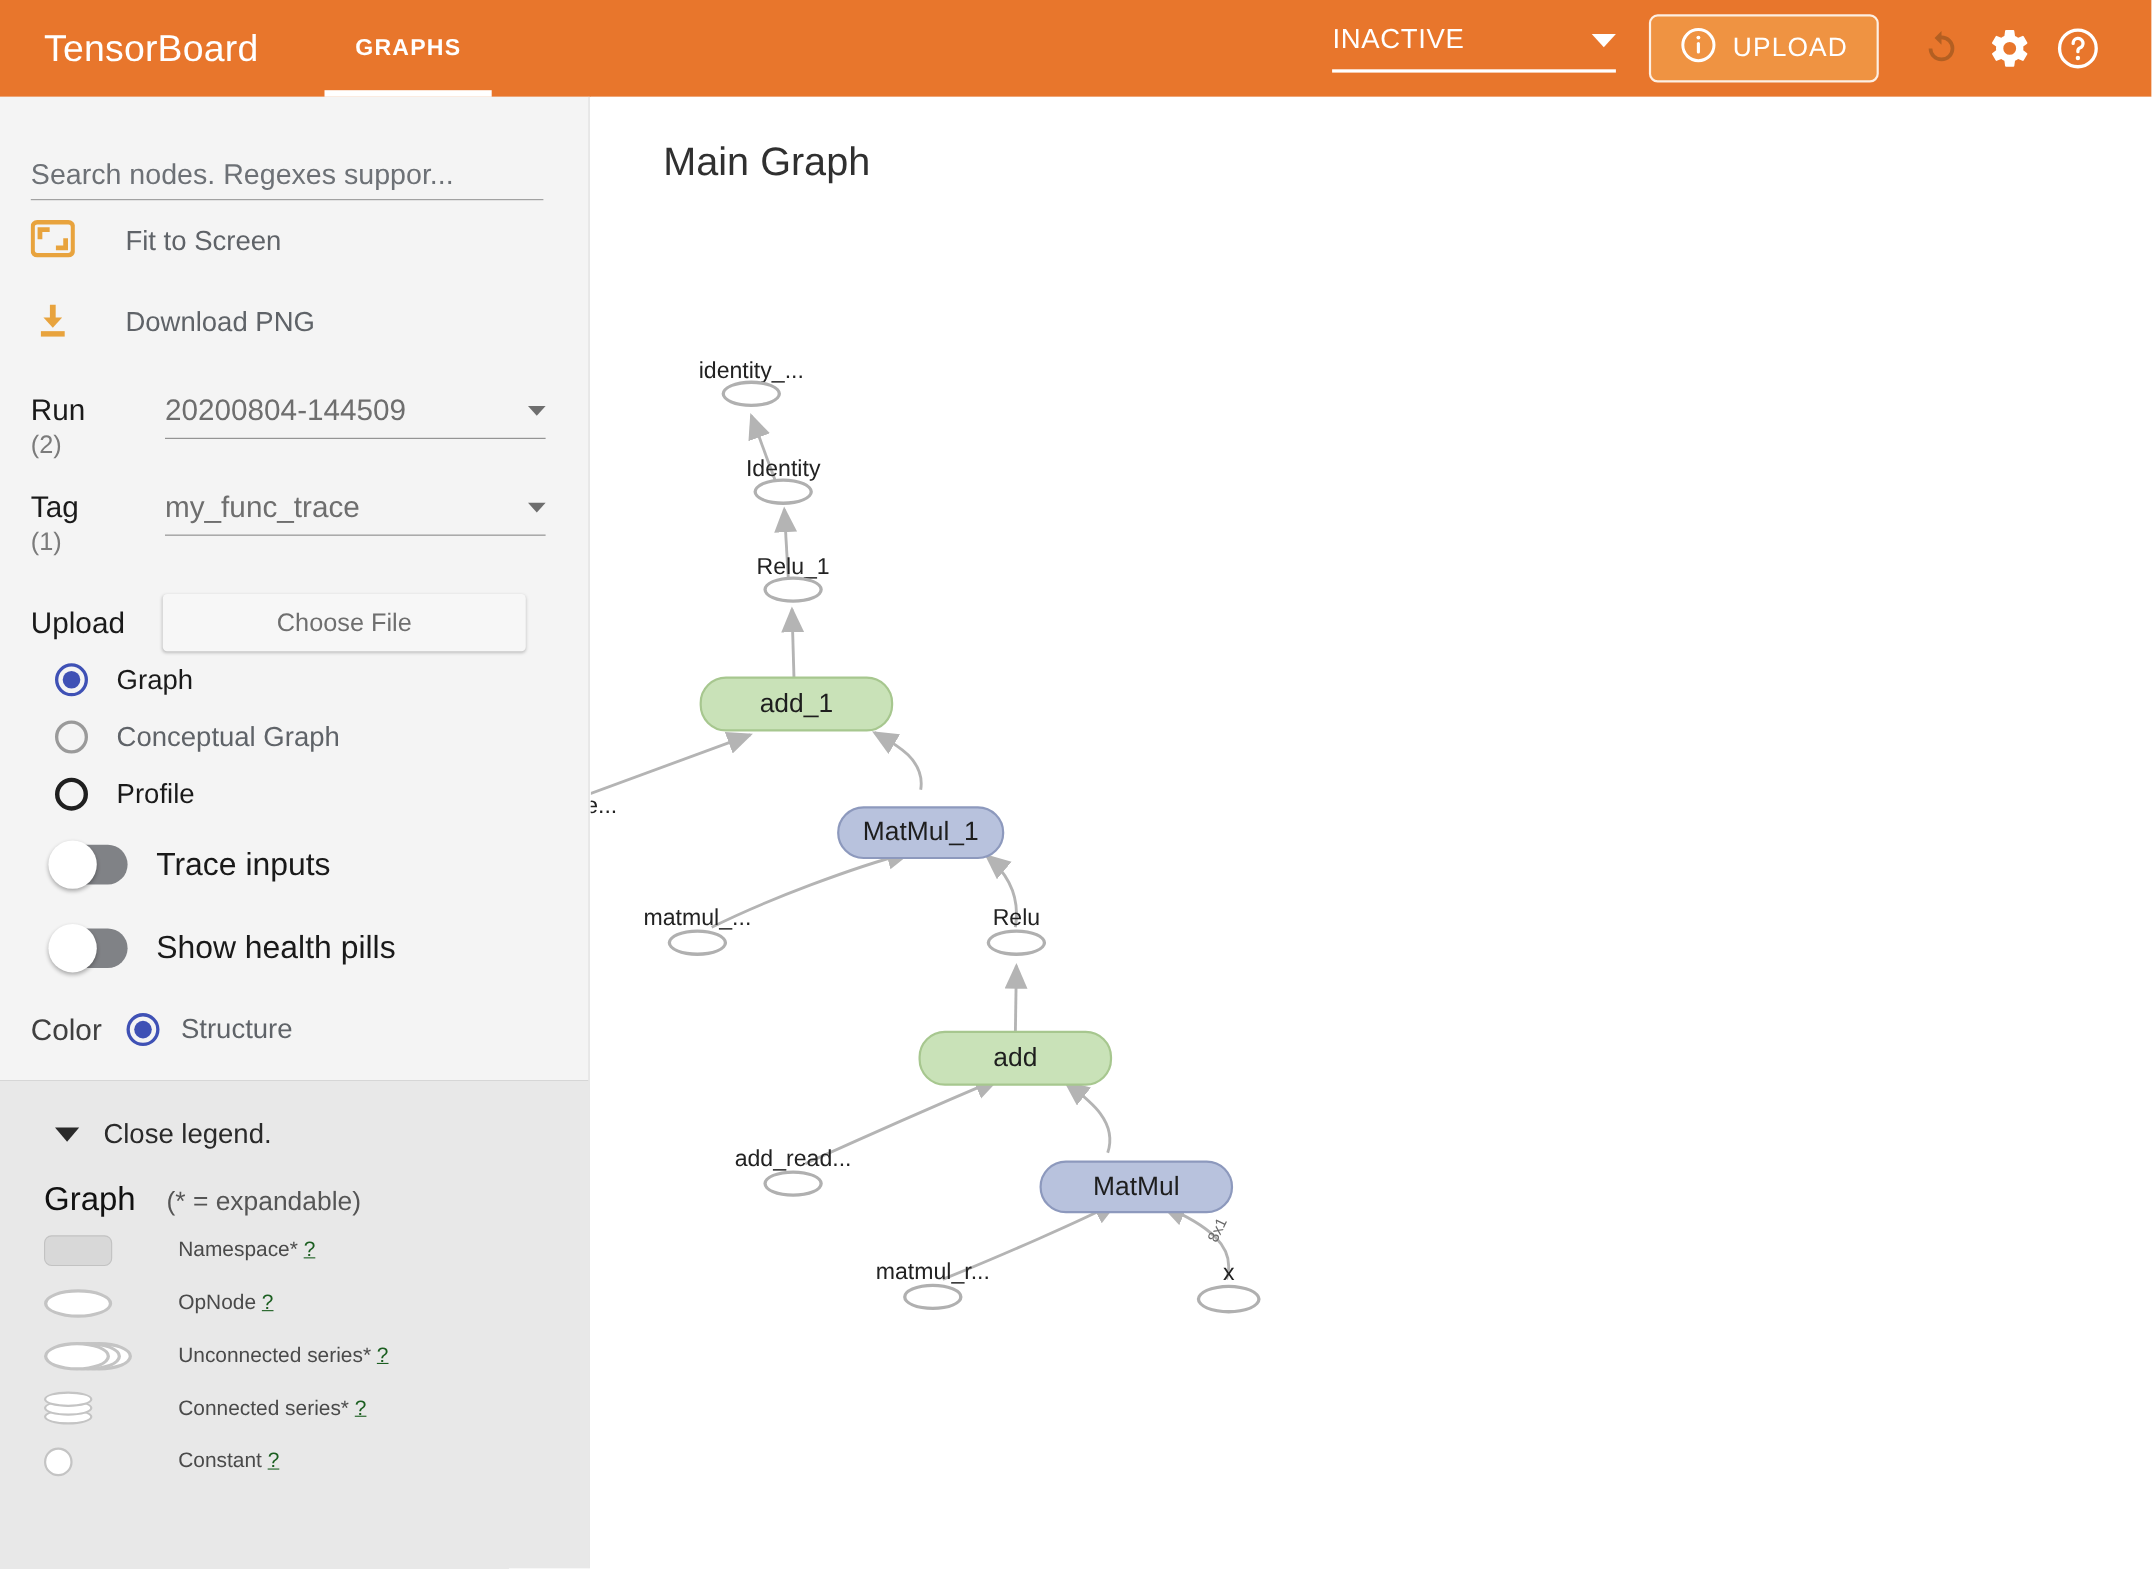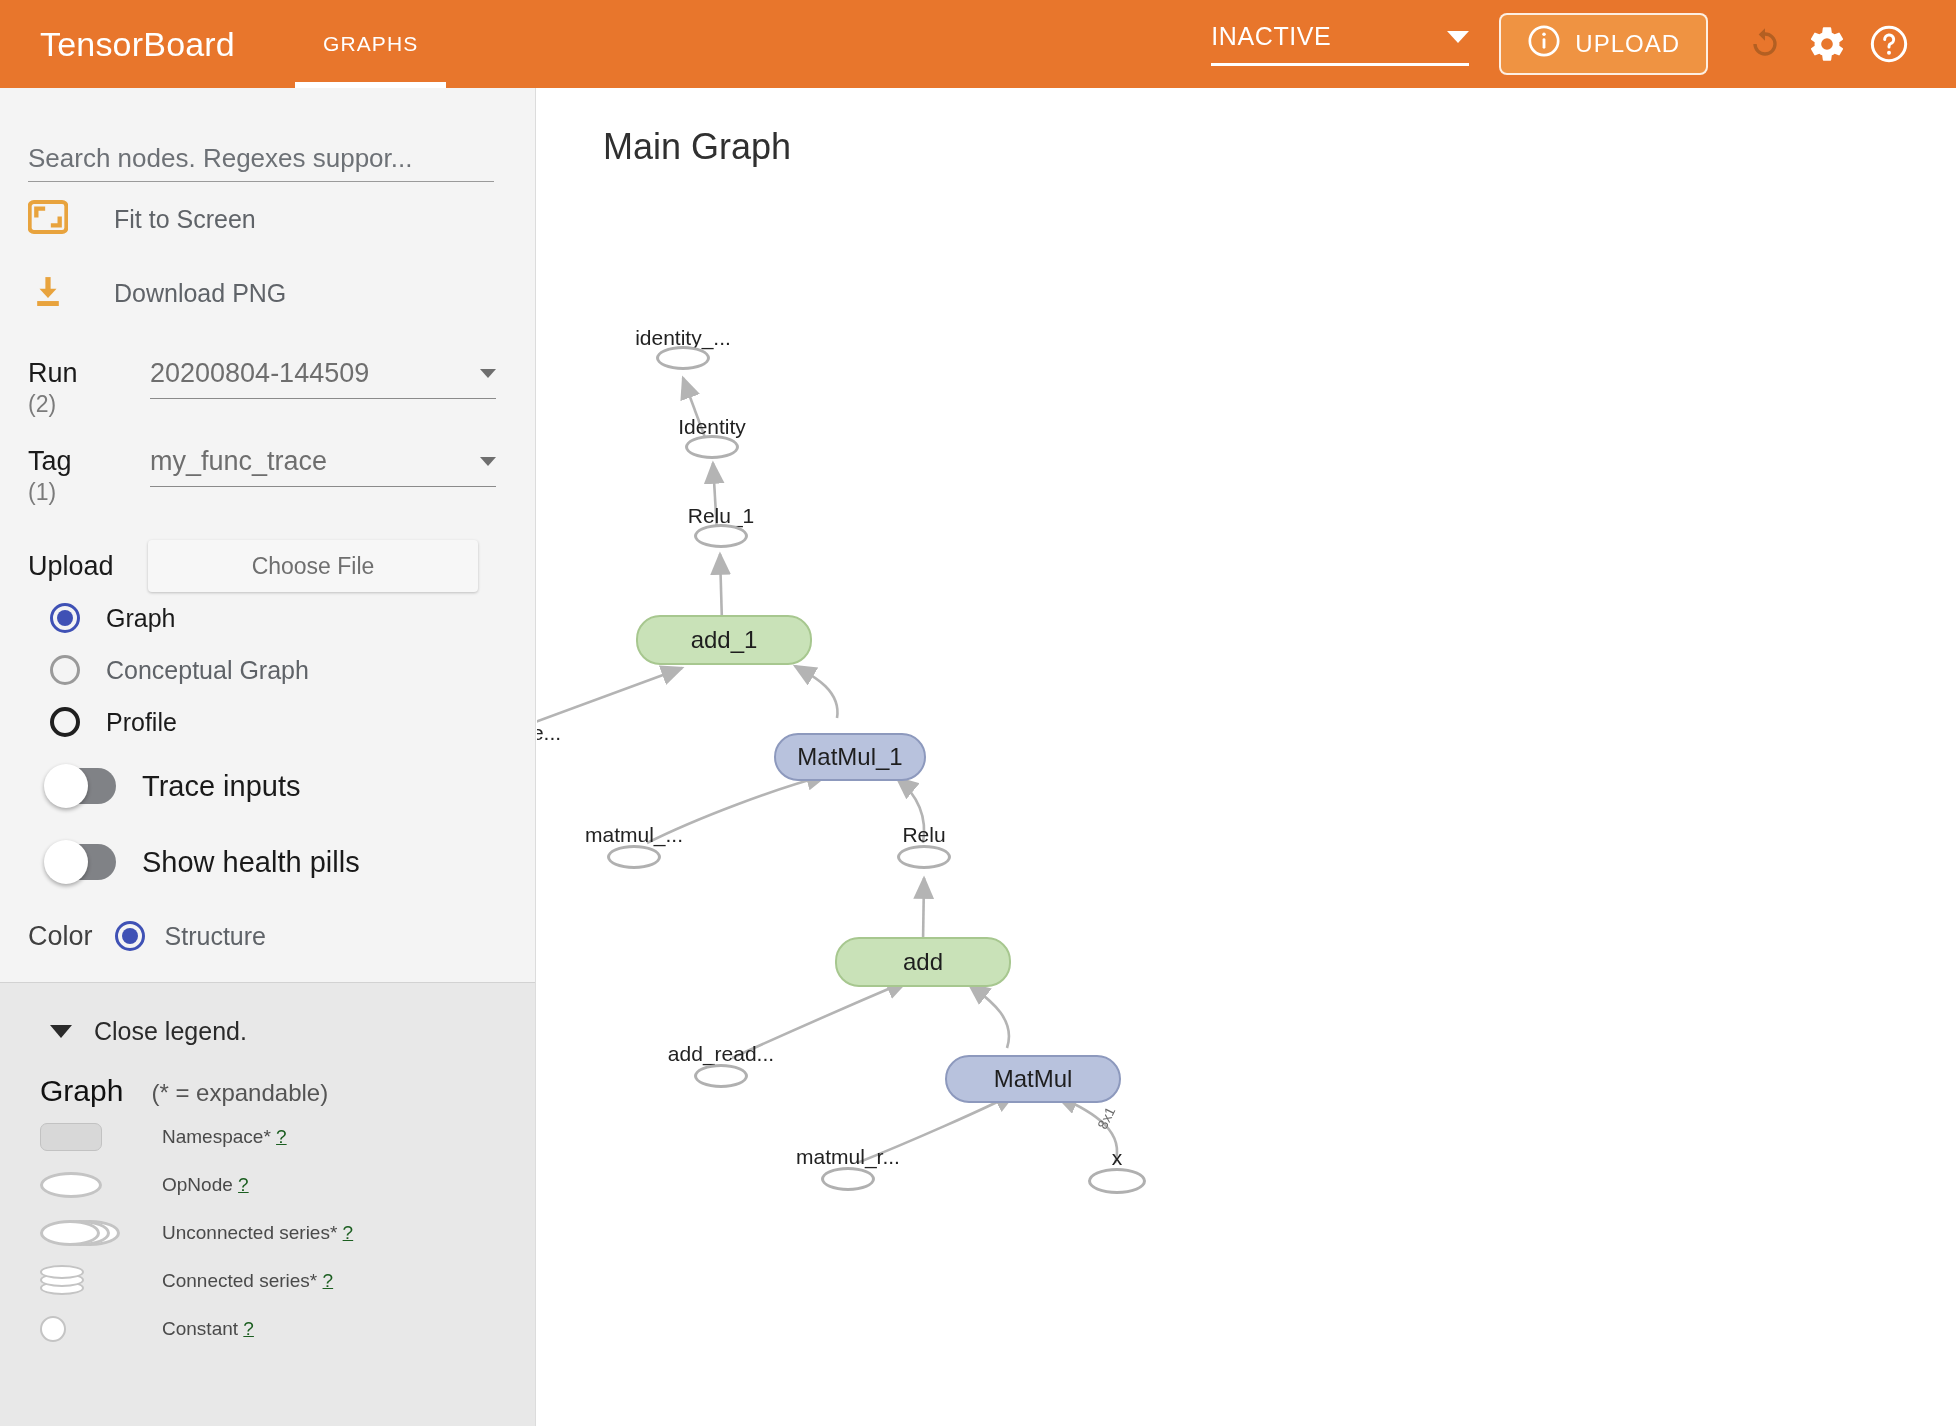--- a/index.html
+++ b/index.html
@@ -18,21 +18,21 @@
     background: #e8762c;
     display: flex; align-items: center;
   }
   .brand {
     margin-left: 40px;
     color: #ffffff;
     font-size: 34px;
     letter-spacing: .2px;
     white-space: nowrap;
   }
-  .tabs { margin-left: 60px; height: 88px; display: flex; align-items: flex-end; }
+  .tabs { margin-left: 60px; height: 88px; display: flex; align-items: flex-end; font-weight: bold; }
   .tab {
     position: relative;
     height: 88px; display: flex; align-items: center;
     padding: 0 28px;
     color: #ffffff; font-size: 21px; letter-spacing: 1.1px;
     cursor: pointer;
   }
   .tab.active::after {
     content: ""; position: absolute; left: 0; right: 0; bottom: 0;
     height: 6px; background: #ffffff;
@@ -519,21 +519,21 @@
     <div class="node-label" style="left:175px;top:327px">Identity</div>
     <div class="ellipse-node" style="left:175px;top:347px;width:54px;height:24px"></div>
 
     <div class="node-label" style="left:184px;top:416px">Relu_1</div>
     <div class="ellipse-node" style="left:184px;top:436px;width:54px;height:24px"></div>
 
     <div class="box-node box-green" style="left:187px;top:527px;width:176px;height:50px">add_1</div>
 
     <div class="node-label" style="left:-29px;top:633px">add_1_re...</div>
 
-    <div class="box-node box-blue" style="left:313px;top:645px;width:152px;height:48px">MatMul_1</div>
+    <div class="box-node box-blue" style="left:300px;top:645px;width:152px;height:48px">MatMul_1</div>
 
     <div class="node-label" style="left:97px;top:735px">matmul_...</div>
     <div class="ellipse-node" style="left:97px;top:757px;width:54px;height:24px"></div>
 
     <div class="node-label" style="left:387px;top:735px">Relu</div>
     <div class="ellipse-node" style="left:387px;top:757px;width:54px;height:24px"></div>
 
     <div class="box-node box-green" style="left:386px;top:849px;width:176px;height:50px">add</div>
 
     <div class="node-label" style="left:184px;top:954px">add_read...</div>

